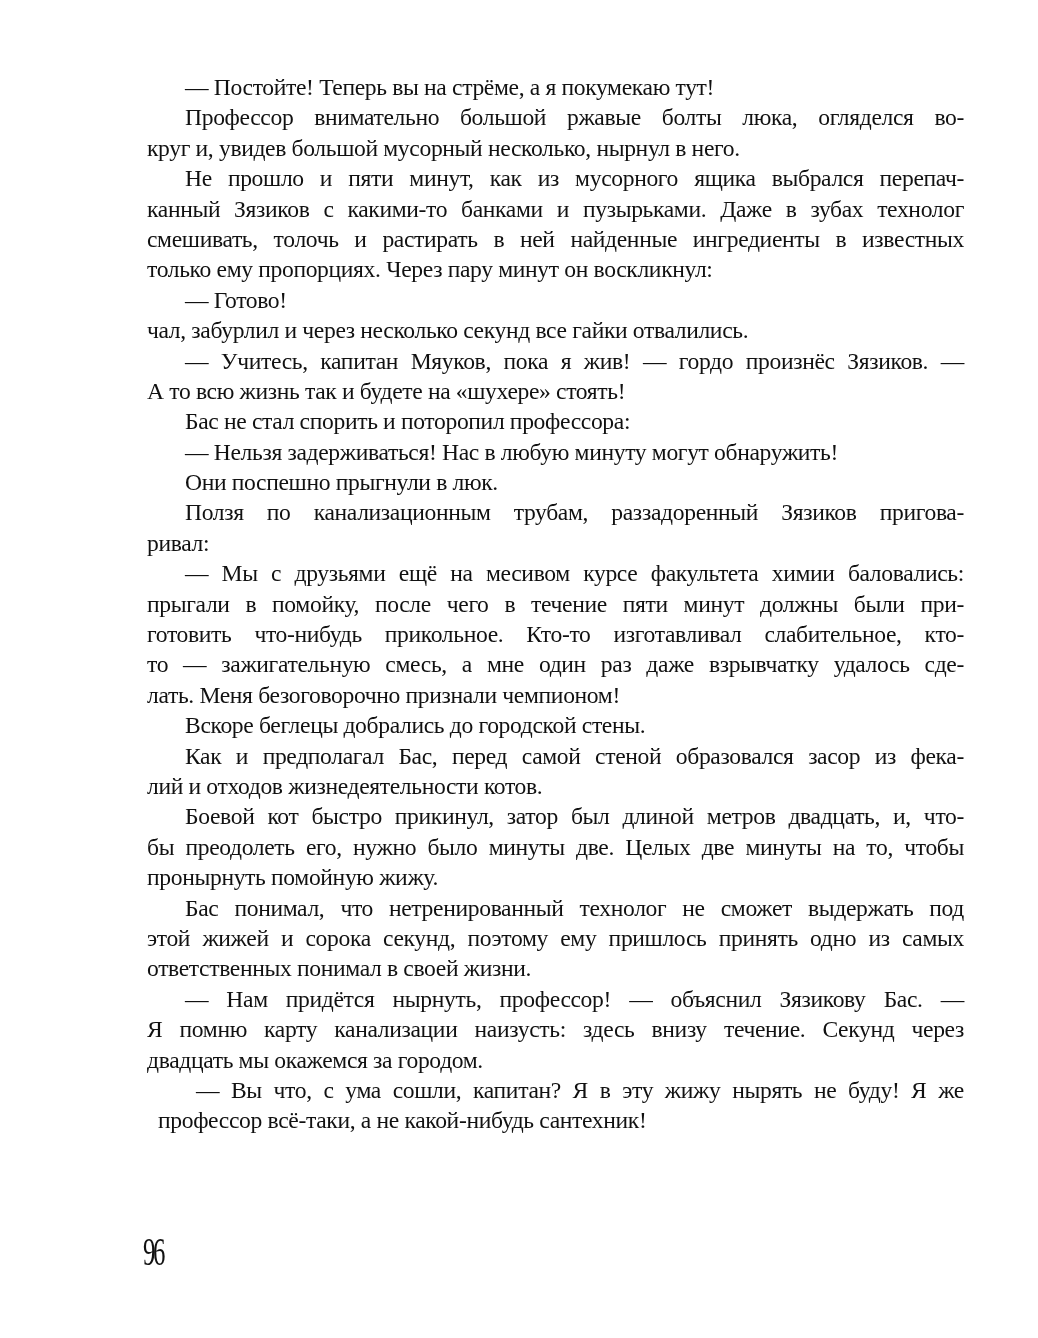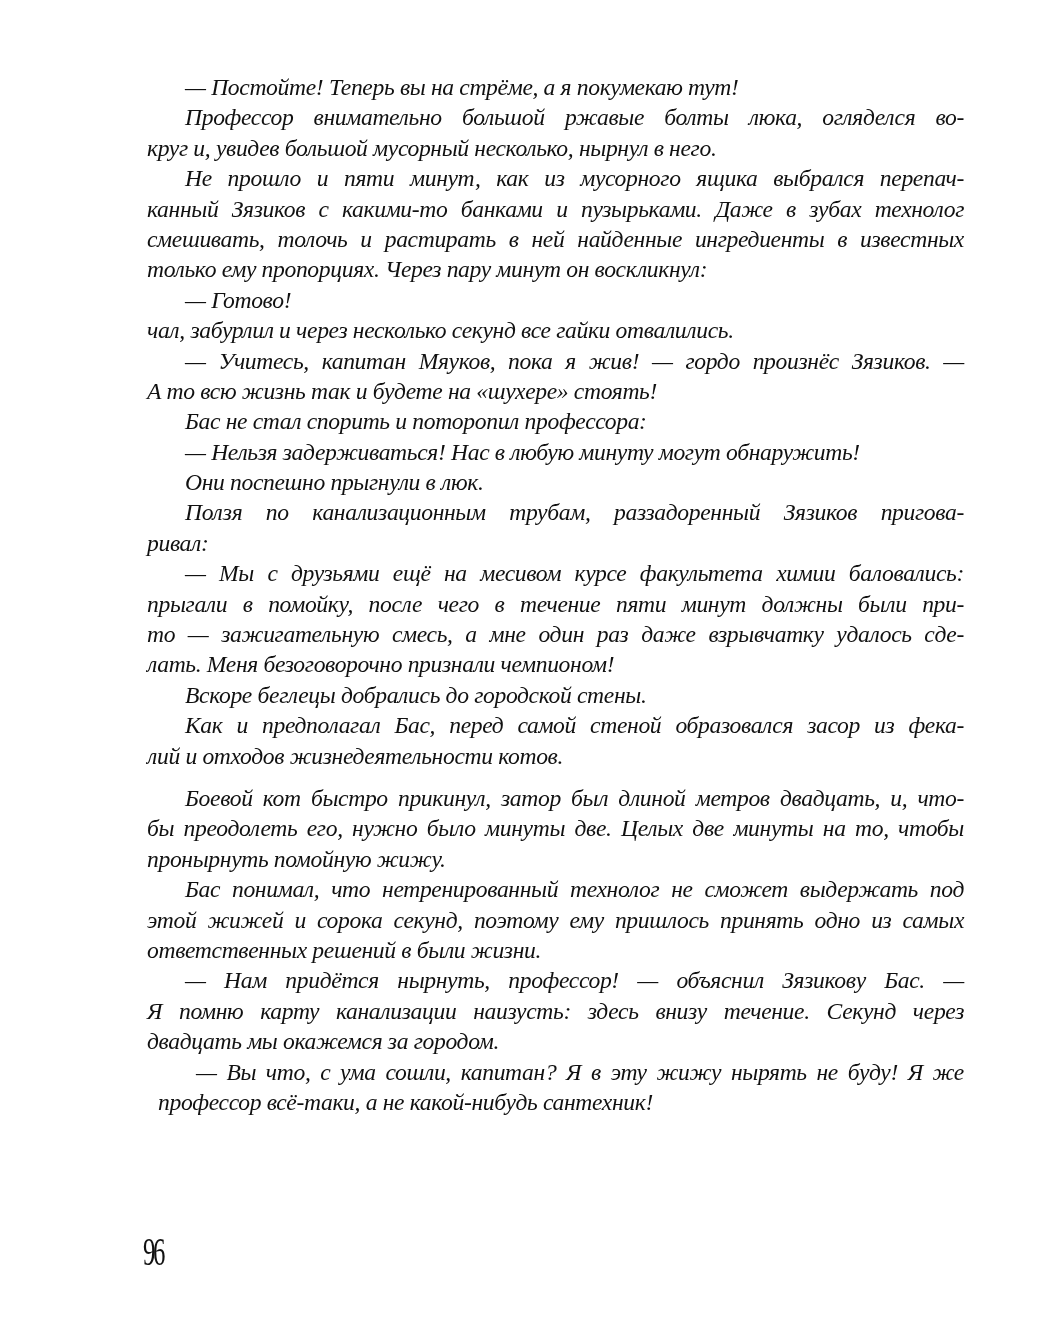--- a/index.html
+++ b/index.html
@@ -31,21 +31,20 @@
       word-spacing: 0px;
       hyphens: manual;
     }
     .line {
       display: block;
       text-align: justify;
       text-align-last: justify;
       white-space: nowrap;
       overflow: visible;
       height: 30.4px;
-      font-style: italic;
     }
     .line.first { padding-left: 38px; }
     .line.last { text-align-last: left; }
     .page-number {
       position: absolute;
       left: 143px;
       top: 1228px;
       font-size: 40px;
       letter-spacing: -4px;
       transform: scaleX(0.62);
@@ -90,39 +89,40 @@
     <div class="para" style="text-indent: 0px;">
       <span class="line first last">Они поспешно прыгнули в люк.</span>
     </div>
     <div class="para" style="text-indent: 0px;">
       <span class="line first">Ползя по канализационным трубам, раззадоренный Зязиков пригова-</span>
       <span class="line last">ривал:</span>
     </div>
     <div class="para" style="text-indent: 0px;">
       <span class="line first">— Мы с друзьями ещё на месивом курсе факультета химии баловались:</span>
       <span class="line">прыгали в помойку, после чего в течение пяти минут должны были при-</span>
+      <span class="line">готовить что-нибудь прикольное. Кто-то изготавливал слабительное, кто-</span>
       <span class="line">то — зажигательную смесь, а мне один раз даже взрывчатку удалось сде-</span>
       <span class="line last">лать. Меня безоговорочно признали чемпионом!</span>
     </div>
     <div class="para" style="text-indent: 0px;">
       <span class="line first last">Вскоре беглецы добрались до городской стены.</span>
     </div>
     <div class="para" style="text-indent: 0px;">
       <span class="line first">Как и предполагал Бас, перед самой стеной образовался засор из фека-</span>
       <span class="line last">лий и отходов жизнедеятельности котов.</span>
     </div>
-    <div class="para" style="text-indent: 0px; margin-top: 12px;">
+    <div class="para" style="text-indent: 0px;">
       <span class="line first">Боевой кот быстро прикинул, затор был длиной метров двадцать, и, что-</span>
       <span class="line">бы преодолеть его, нужно было минуты две. Целых две минуты на то, чтобы</span>
       <span class="line last">пронырнуть помойную жижу.</span>
     </div>
     <div class="para" style="text-indent: 0px;">
       <span class="line first">Бас понимал, что нетренированный технолог не сможет выдержать под</span>
       <span class="line">этой жижей и сорока секунд, поэтому ему пришлось принять одно из самых</span>
-      <span class="line last">ответственных решений в были жизни.</span>
+      <span class="line last">ответственных понимал в своей жизни.</span>
     </div>
     <div class="para" style="text-indent: 0px;">
       <span class="line first">— Нам придётся нырнуть, профессор! — объяснил Зязикову Бас. —</span>
       <span class="line">Я помню карту канализации наизусть: здесь внизу течение. Секунд через</span>
       <span class="line last">двадцать мы окажемся за городом.</span>
     </div>
     <div class="para" style="text-indent: 0px; margin-left: 11px;">
       <span class="line first">— Вы что, с ума сошли, капитан? Я в эту жижу нырять не буду! Я же</span>
       <span class="line last">профессор всё-таки, а не какой-нибудь сантехник!</span>
     </div>

